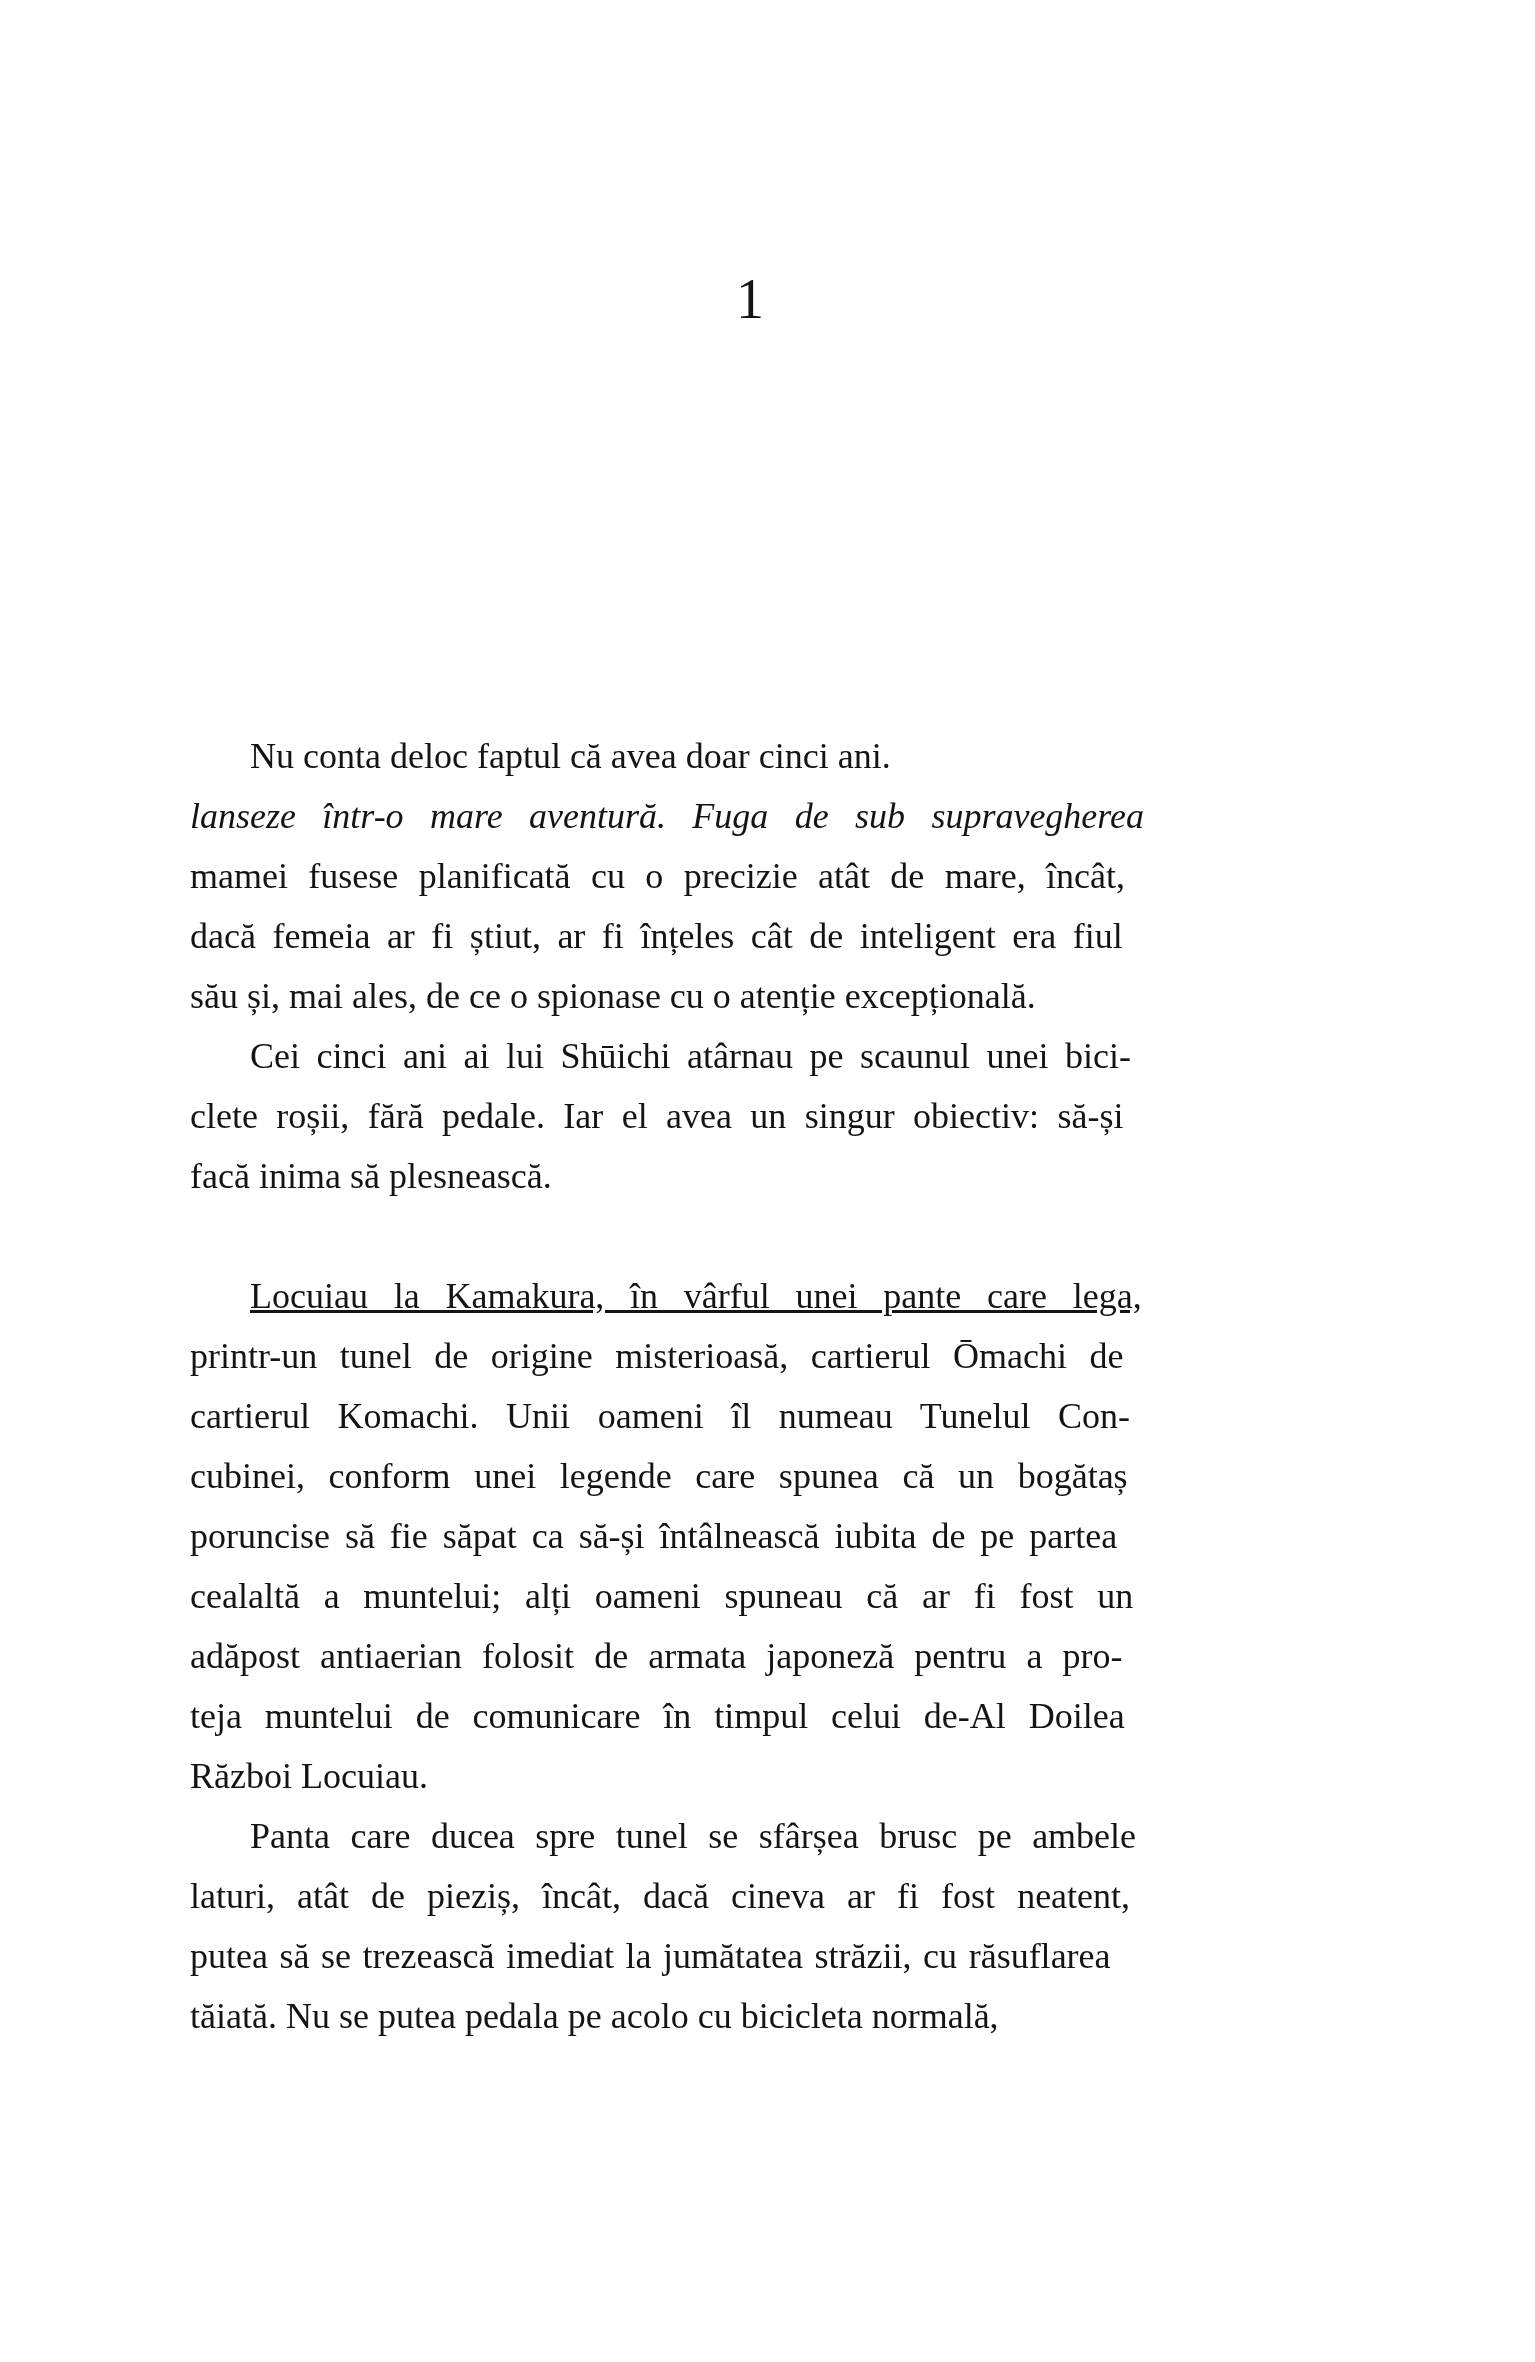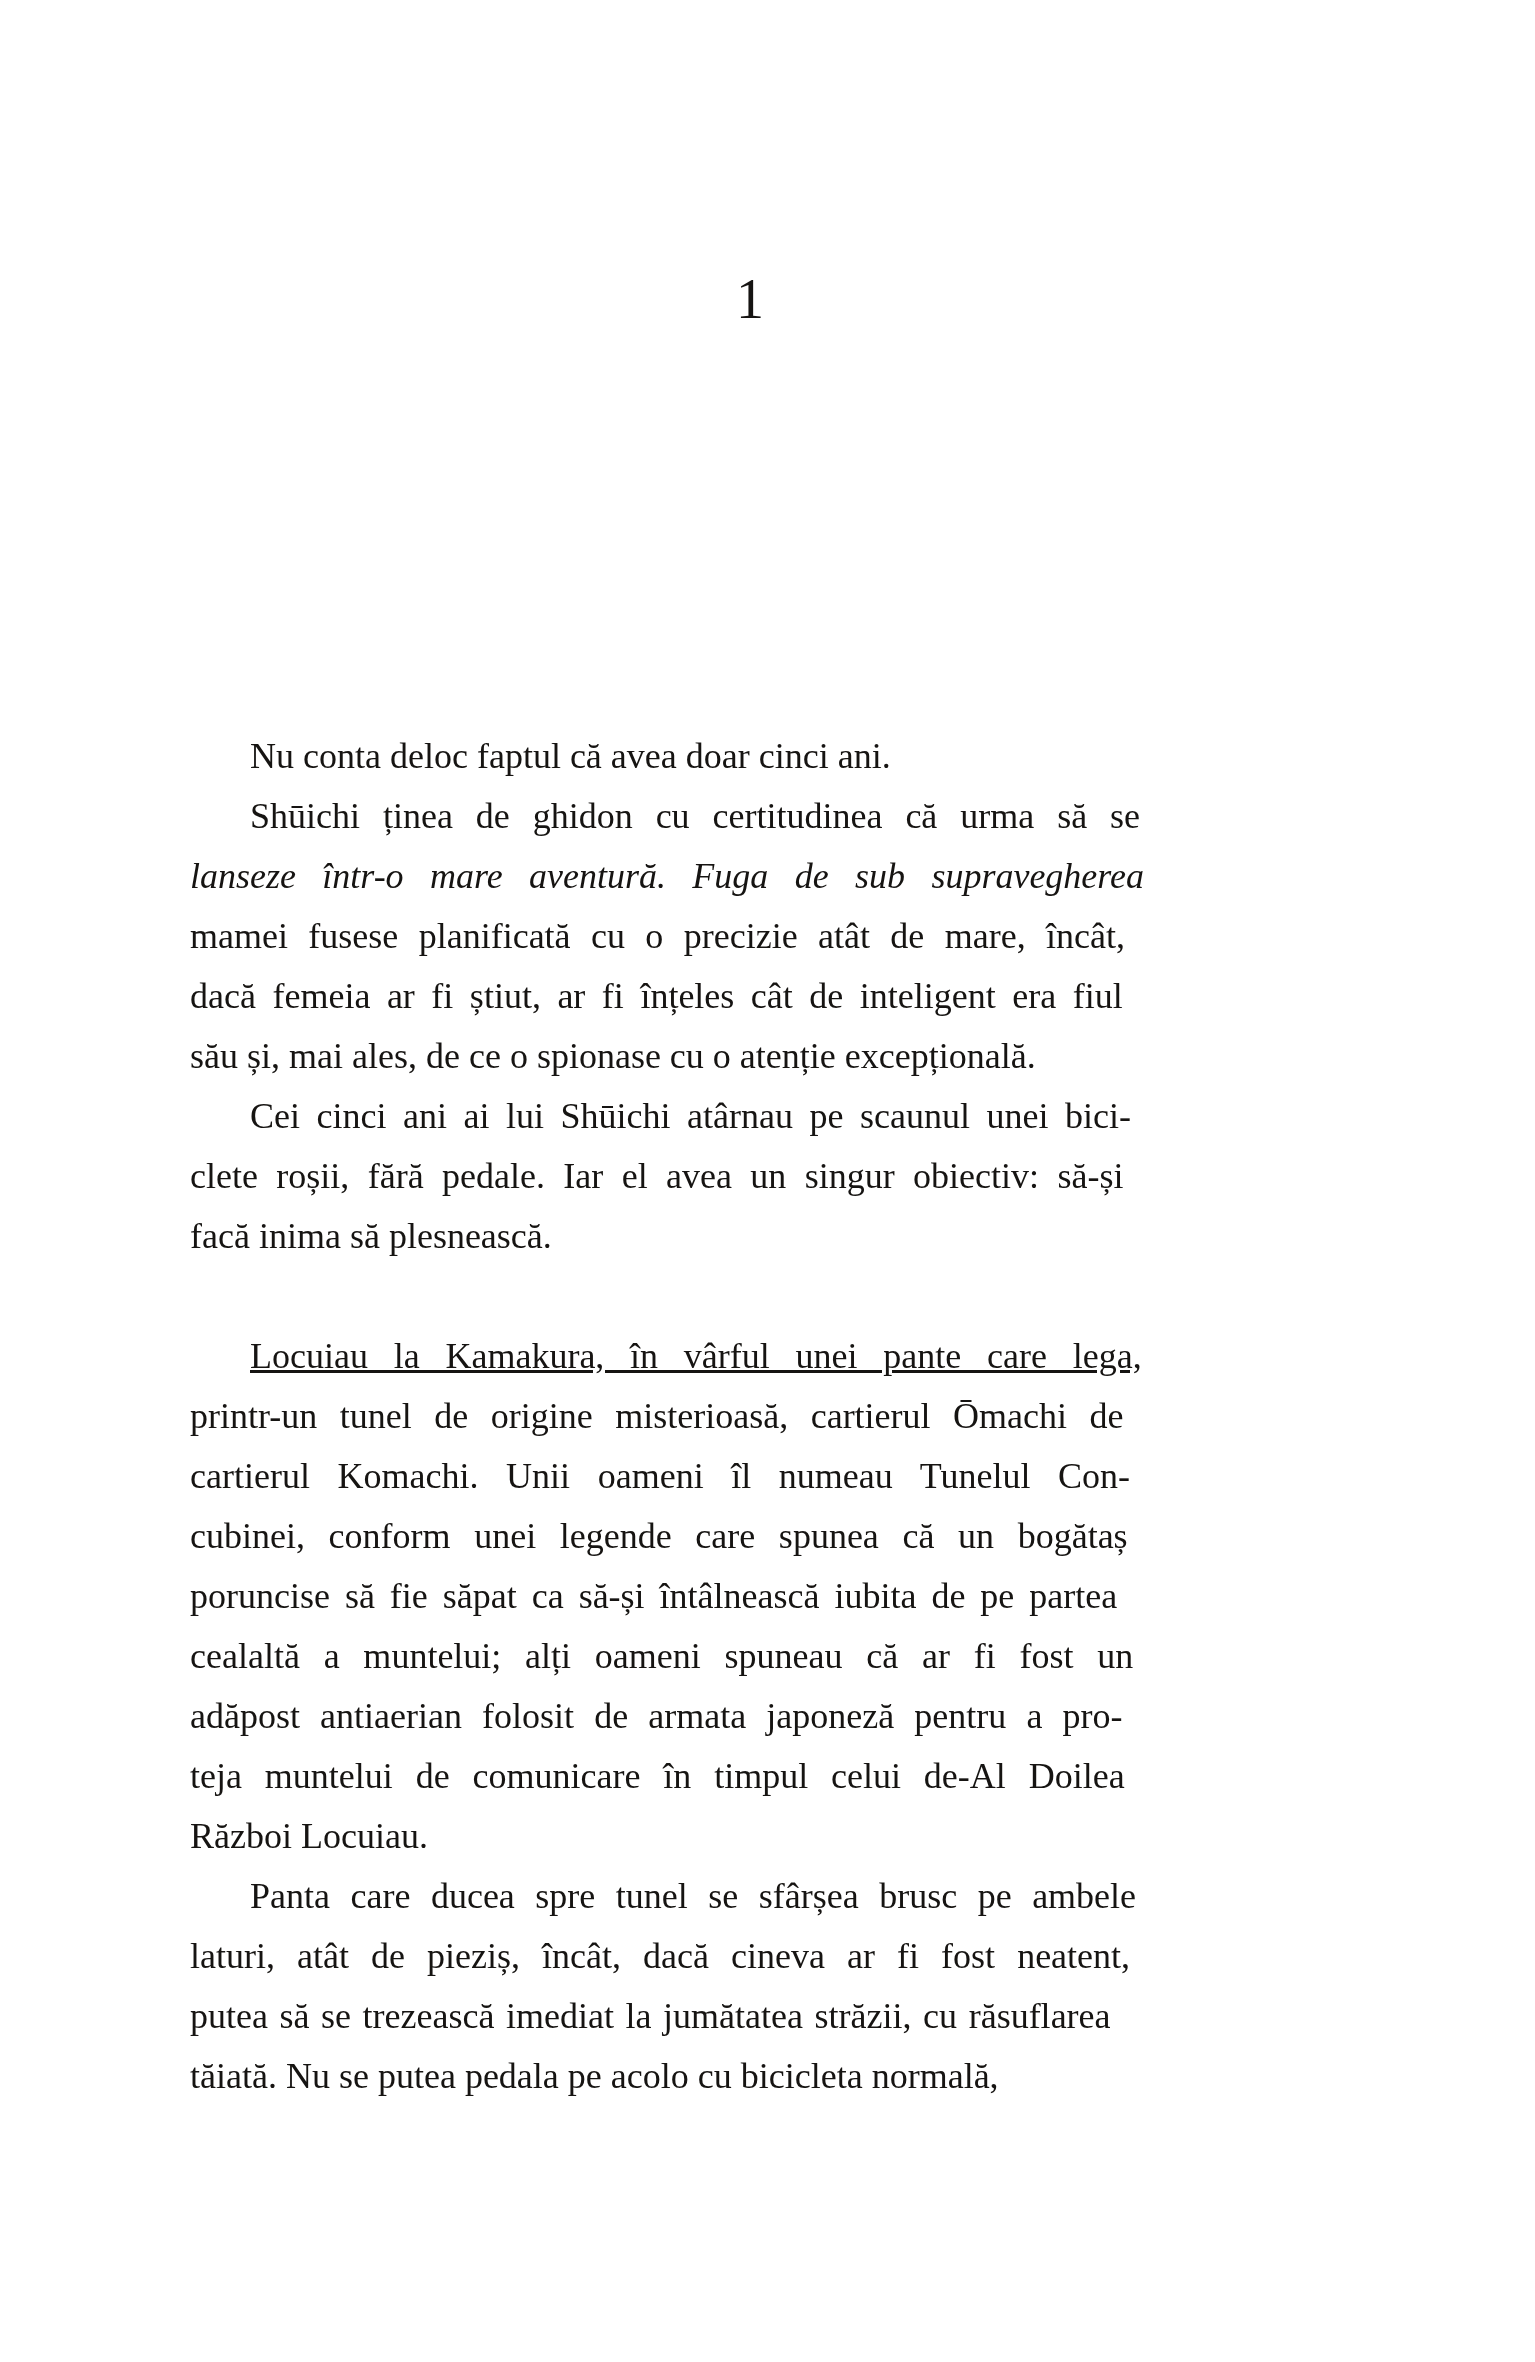--- a/index.html
+++ b/index.html
@@ -40,21 +40,20 @@
   }
 </style>
 </head>
 <body>
 
 <div class="page">
   <div class="chapter-number">1</div>
 
   <div class="text-block">
       <div class="line indent"><span>Nu conta deloc faptul că avea doar cinci ani.</span></div>
-      <div class="line indent justify"><span style="word-spacing: 13.9236px;">Shūichi ținea de ghidon cu certitudinea că urma să se</span></div>
       <div class="line justify"><span style="word-spacing: 17.3616px; font-style: italic;">lanseze într-o mare aventură. Fuga de sub supravegherea</span></div>
       <div class="line justify"><span style="word-spacing: 11.3785px;">mamei fusese planificată cu o precizie atât de mare, încât,</span></div>
       <div class="line justify"><span style="word-spacing: 7.51172px;">dacă femeia ar fi știut, ar fi înțeles cât de inteligent era fiul</span></div>
       <div class="line"><span>său și, mai ales, de ce o spionase cu o atenție excepțională.</span></div>
       <div class="line indent justify"><span style="word-spacing: 7.51875px;">Cei cinci ani ai lui Shūichi atârnau pe scaunul unei bici-</span></div>
       <div class="line justify"><span style="word-spacing: 9.37656px;">clete roșii, fără pedale. Iar el avea un singur obiectiv: să-și</span></div>
       <div class="line"><span>facă inima să plesnească.</span></div>
       <div class="line indent space-before justify"><span style="word-spacing: 16.75px; text-decoration: underline;">Locuiau la Kamakura, în vârful unei pante care lega,</span></div>
       <div class="line justify"><span style="word-spacing: 13.5089px;">printr-un tunel de origine misterioasă, cartierul Ōmachi de</span></div>
       <div class="line justify"><span style="word-spacing: 18.596px;">cartierul Komachi. Unii oameni îl numeau Tunelul Con-</span></div>

